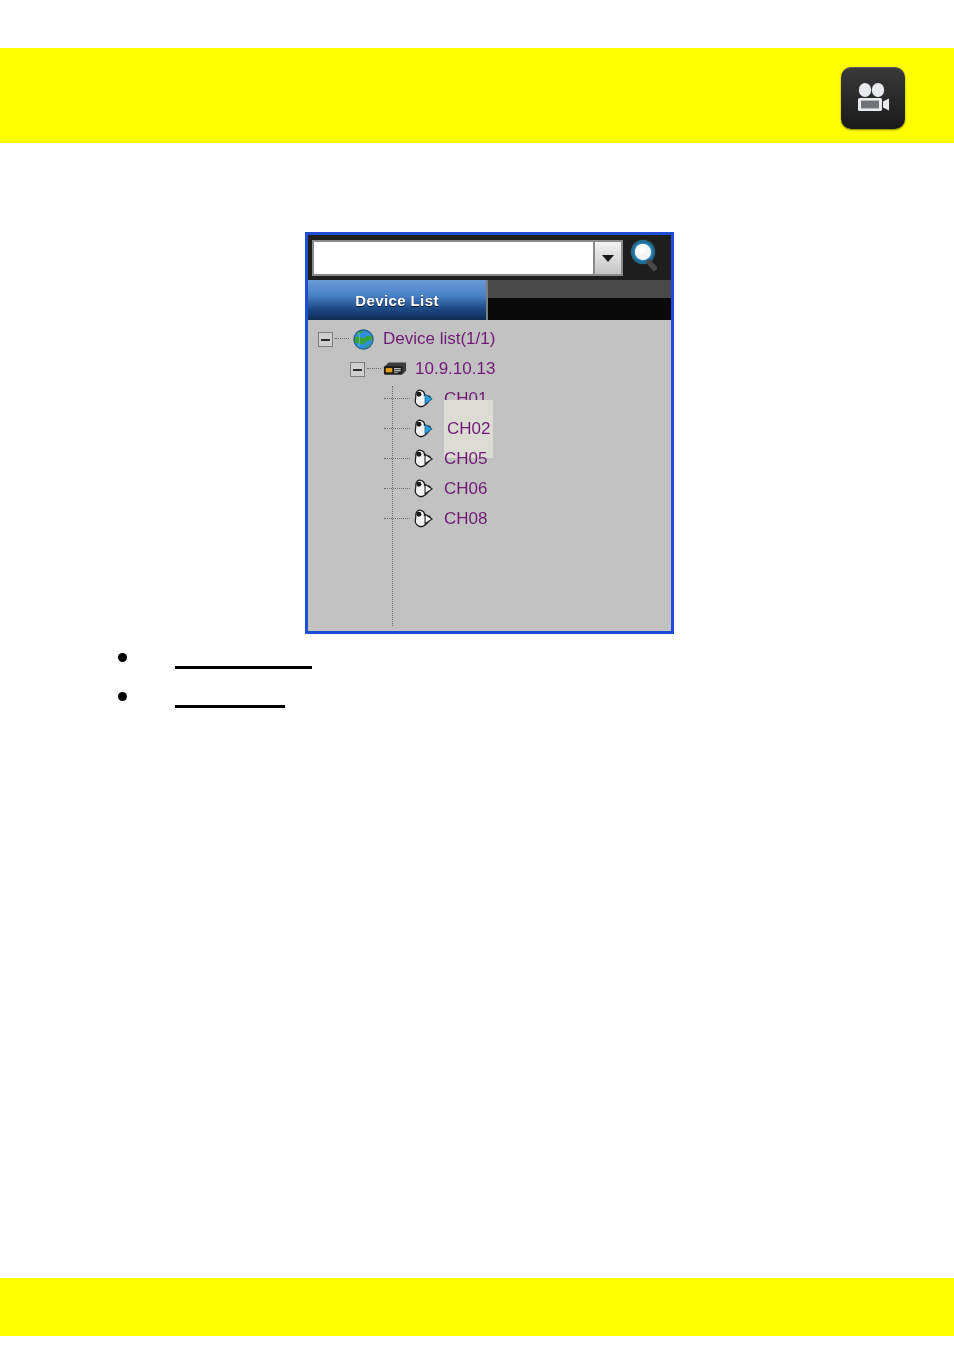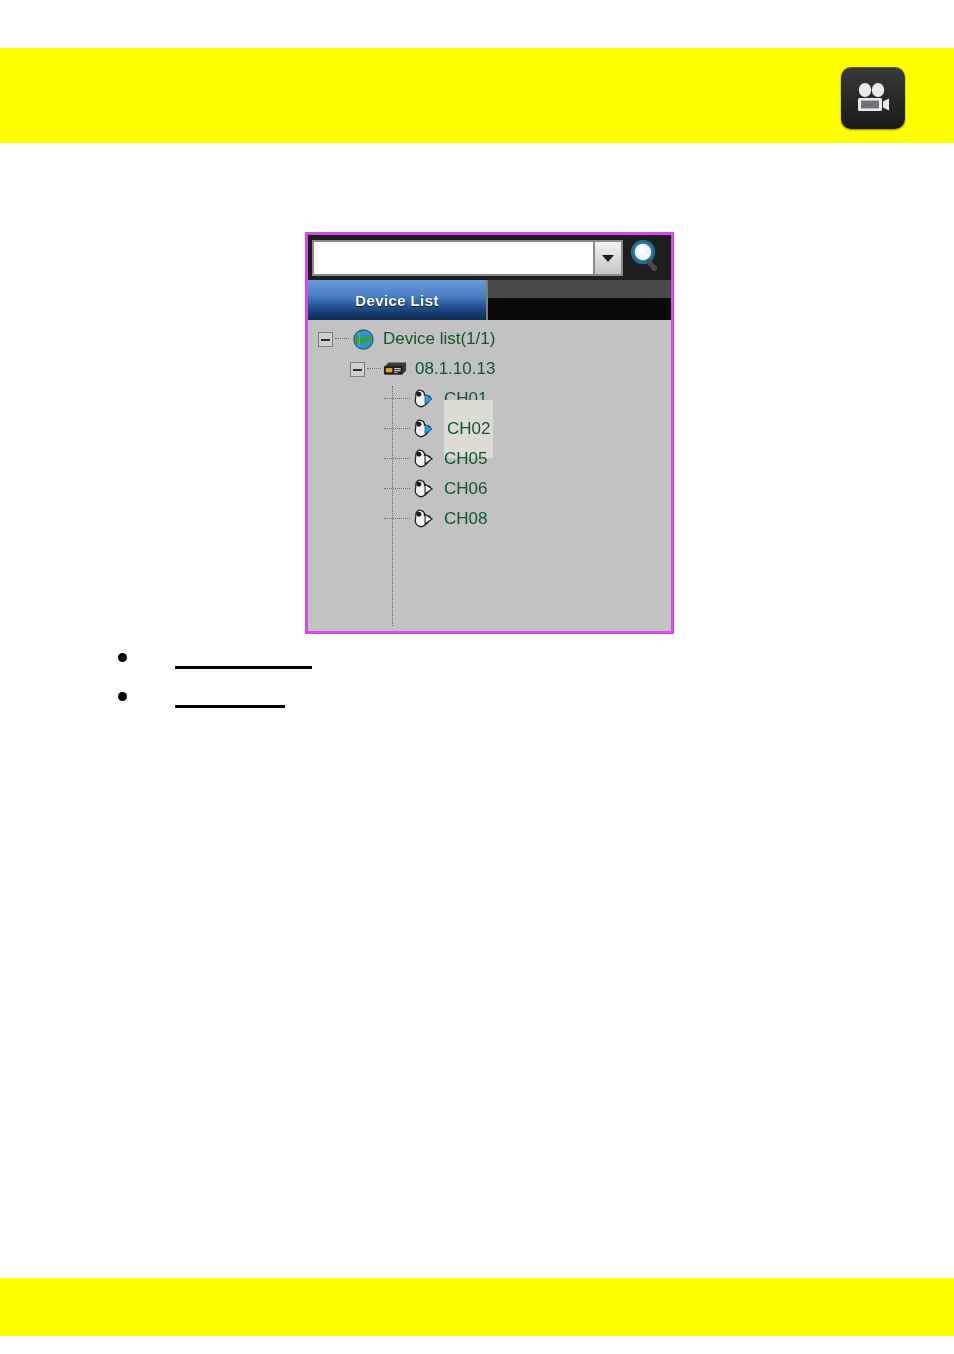--- a/index.html
+++ b/index.html
@@ -43,21 +43,21 @@
   .icon-button svg { display: block; }
 
   
   .panel {
     position: absolute;
     left: 305px;
     top: 232px;
     width: 369px;
     height: 402px;
     background: #c2c2c2;
-    border: 3px solid #d946ef;
+    border: 3px solid #1d4ed8;
     box-sizing: border-box;
   }
 
   
   .search-row {
     position: relative;
     height: 45px;
     background: #1e1e1e;
     padding: 5px 4px 4px 4px;
     box-sizing: border-box;
@@ -193,21 +193,21 @@
   .node-icon {
     flex: 0 0 auto;
     width: 24px; height: 22px;
     display: flex;
     align-items: center;
     justify-content: center;
   }
   .node-icon svg { display: block; }
   .node-label {
     font-size: 17px;
-    color: #14532d;
+    color: #701a75;
     margin-left: 8px;
     font-family: "Liberation Sans", sans-serif;
   }
   .node-label.selected {
     background: #dcdcd4;
     padding: 19px 3px;
   }
   
   .rail {
     position: absolute;
@@ -316,21 +316,21 @@
       <span class="node-icon">
         <svg width="26" height="18" viewBox="0 0 26 18" aria-hidden="true">
           <path d="M2 6 L6 2 L25 2 L25 11 L21 15 L2 15 Z" fill="#3b3b3b"></path>
           <rect x="1" y="6" width="20" height="9" rx="1.2" fill="#1d1d1d"></rect>
           <rect x="3" y="8" width="7" height="4.6" fill="#e8a021"></rect>
           <rect x="12" y="8" width="7.2" height="1.3" fill="#cfcfcf"></rect>
           <rect x="12" y="10.2" width="7.2" height="1.3" fill="#cfcfcf"></rect>
           <rect x="12" y="12.3" width="4.4" height="1.2" fill="#9a9a9a"></rect>
         </svg>
       </span>
-      <span class="node-label">08.1.10.13</span>
+      <span class="node-label">10.9.10.13</span>
     </div>
 
     <div class="tree-row">
       <span class="indent ind-2"></span>
       <span class="dotline-long"></span>
       <span class="node-icon">
         <svg width="25" height="22" viewBox="0 0 25 22" aria-hidden="true">
           <path d="M4 6.5 C4 3.4 6.4 1.4 9 1.9 c2.6.5 4.2 2.8 4 5.2 l4.6 1 c1.4.3 2 1.5 1.4 2.6 -.7 1.3 -2.8 4.6 -5 6.4 -2.4 2 -5.6 2.3 -7.6 1 C3.9 16.4 3 13.6 3.6 11 4 9.3 4 7.8 4 6.5 Z" fill="#f2f2f2" stroke="#1c1c1c" stroke-width="1.3"></path>
           <circle cx="7.2" cy="6" r="2.6" fill="#1c1c1c"></circle>
           <path d="M13.6 6 L21 11 L13.6 16 Z" fill="#2aa2e0" stroke="#12648f" stroke-width="0.9"></path>

